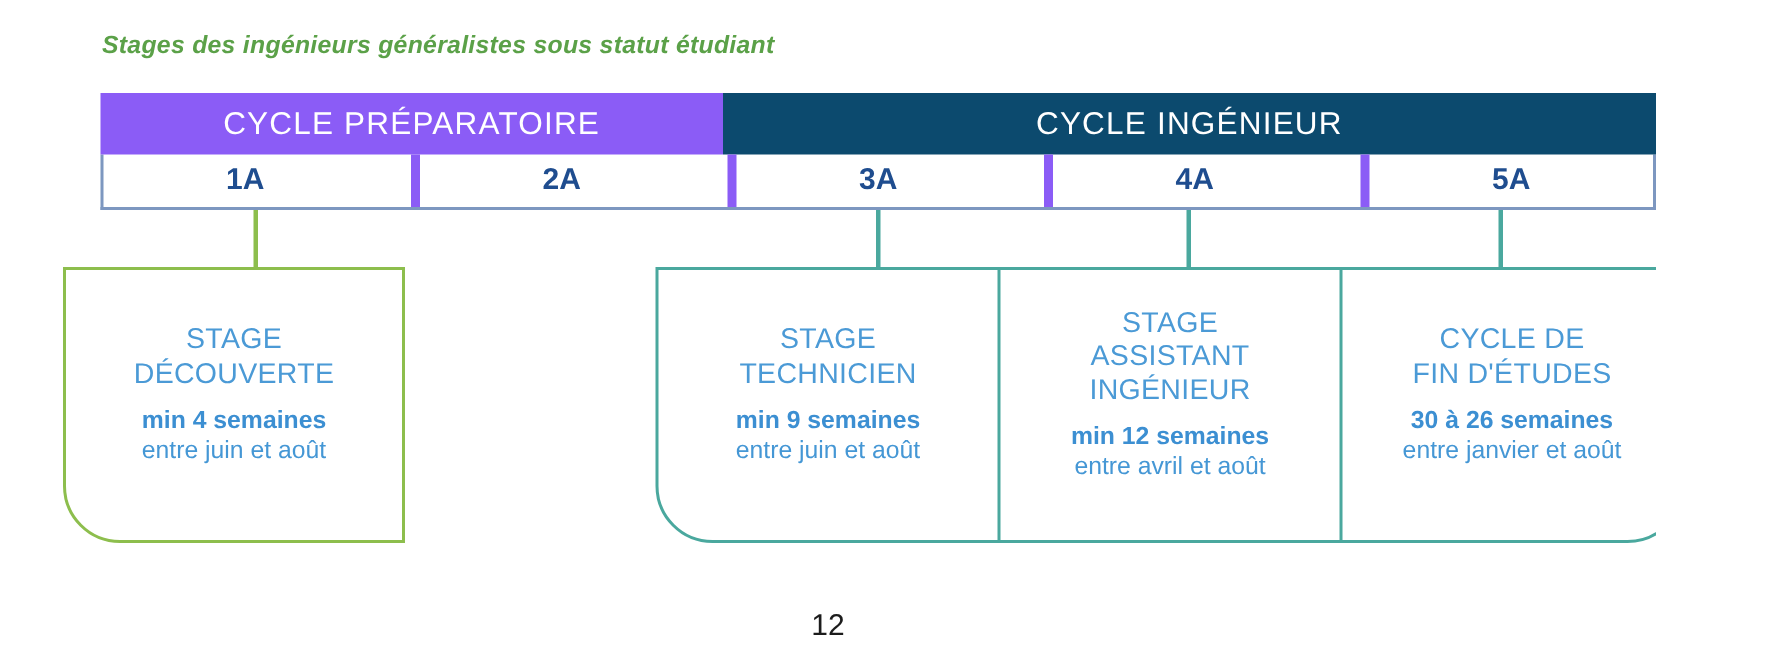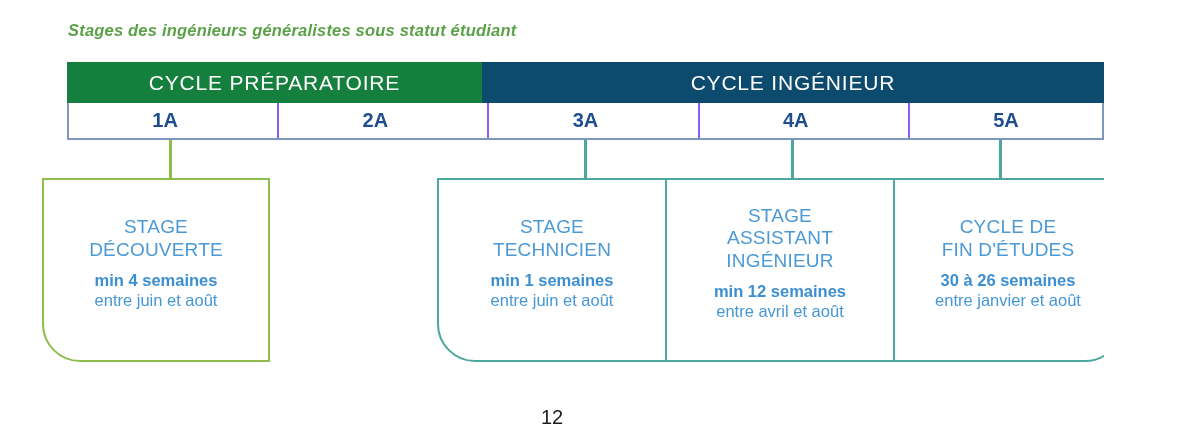--- a/index.html
+++ b/index.html
@@ -12,31 +12,31 @@
     font-size:16.5px; font-weight:bold; font-style:italic;
     color:#5ba148; letter-spacing:0.2px;
   }
   
   .timeline { position:absolute; left:67px; top:62px; width:1037px; }
   .cycles { display:flex; height:41px; }
   .cycle {
     display:flex; align-items:center; justify-content:center;
     color:#ffffff; font-size:21px; letter-spacing:0.8px; font-weight:400;
   }
-  .cycle.green { flex:2; background:#15803d; }
+  .cycle.green { flex:2; background:#8b5cf6; }
   .cycle.teal  { flex:3; background:#0c4a6e; }
   .years {
     display:flex; height:37px;
     border:2px solid #7d97c0; border-top:none;gap:16px;
   }
   .year {
     flex:1; display:flex; align-items:center; justify-content:center;
     color:#1f4d8f; font-size:20px; font-weight:bold;
   }
-  .year + .year { border-left:2px solid #8b5cf6; }
+  .year + .year { border-left:6px solid #8b5cf6; }
   
   .connector { position:absolute; top:140px; width:3px; height:38px; }
   .connector.green { background:#8dbe4d; }
   .connector.teal  { background:#4aa89e; }
   .c1 { left:169px; } .c3 { left:584px; } .c4 { left:791px; } .c5 { left:999px; }
   
   .box-green {
     position:absolute; left:42px; top:178px; width:228px; height:184px;
     border:2px solid #8dbe4d; border-radius:0 0 0 38px; background:#ffffff;
   }
@@ -96,21 +96,21 @@
       <div class="box-duration">min 4 semaines</div>
       <div class="box-period">entre juin et août</div>
     </div>
   </div>
 
   <div class="box-teal-group">
     <div class="teal-cell">
       <div class="box-content">
         <div class="box-title">STAGE
 TECHNICIEN</div>
-        <div class="box-duration">min 1 semaines</div>
+        <div class="box-duration">min 9 semaines</div>
         <div class="box-period">entre juin et août</div>
       </div>
     </div>
     <div class="teal-cell">
       <div class="box-content">
         <div class="box-title">STAGE
 ASSISTANT
 INGÉNIEUR</div>
         <div class="box-duration">min 12 semaines</div>
         <div class="box-period">entre avril et août</div>

